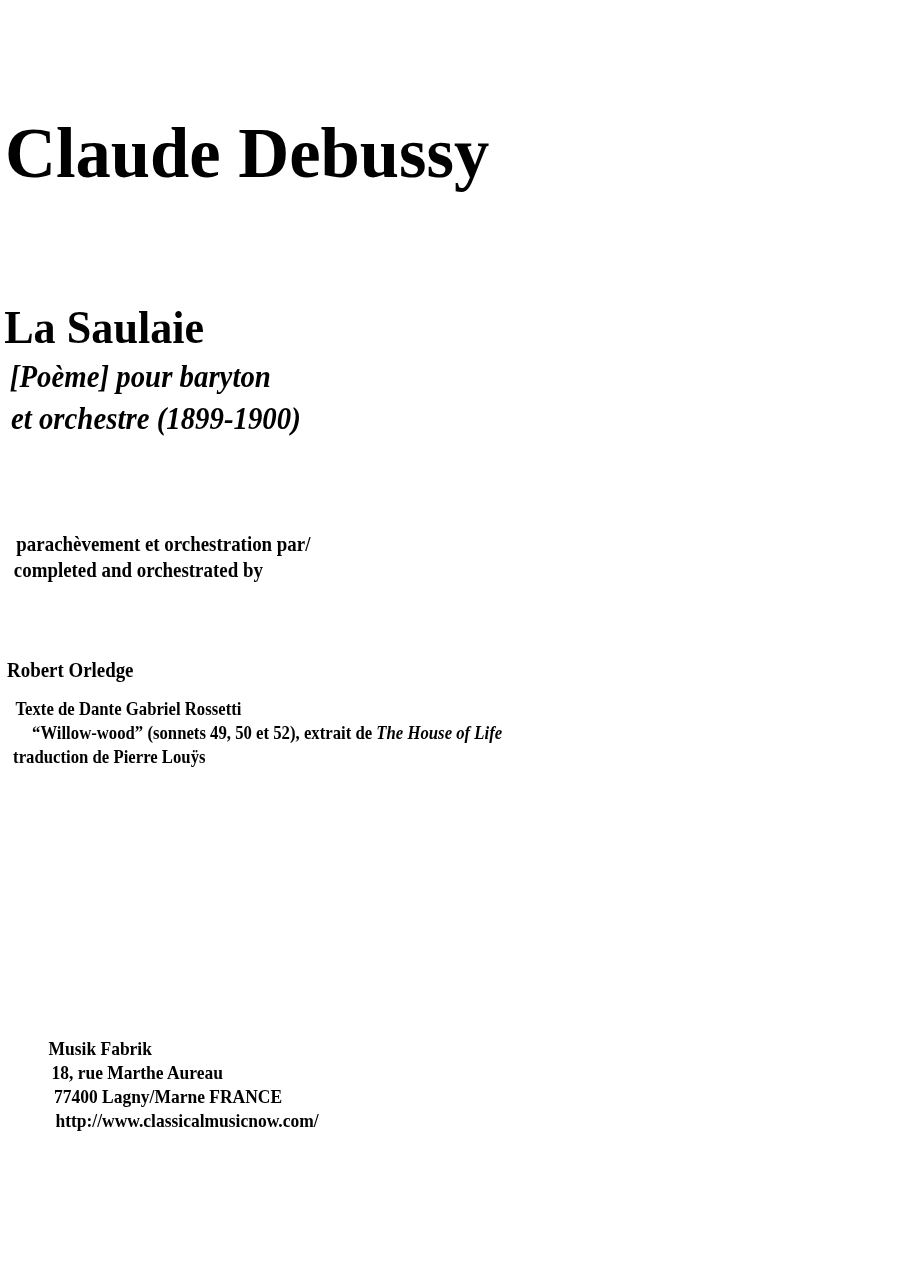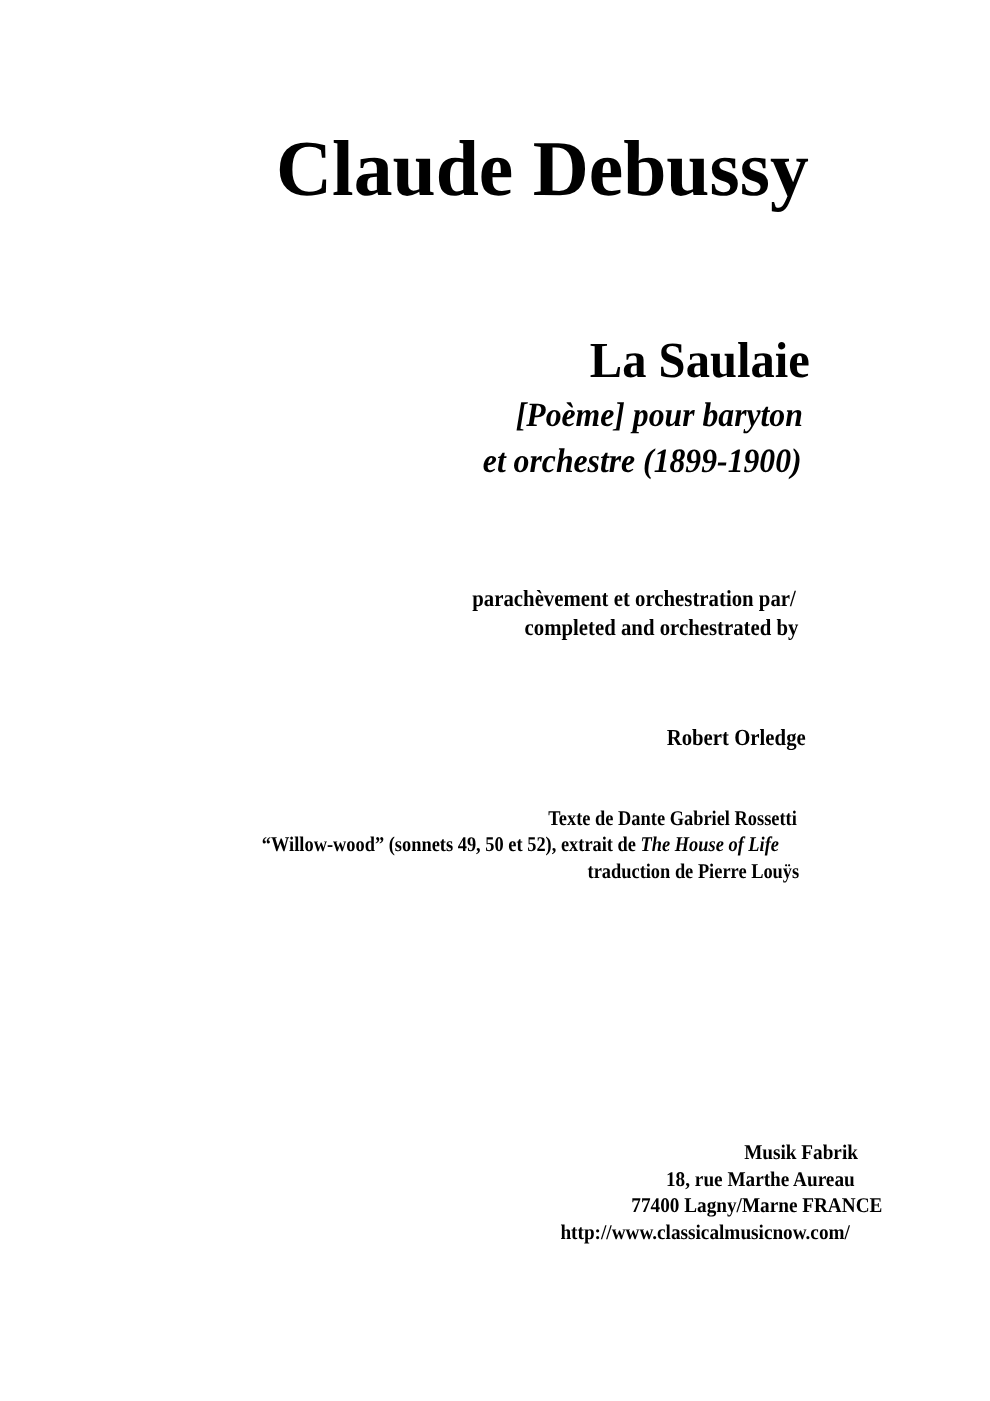--- a/index.html
+++ b/index.html
@@ -12,21 +12,21 @@
       height: 1274px;
       position: relative;
       overflow: hidden;
       font-family: "Liberation Serif", "DejaVu Serif", serif;
       color: #000000;
     }
     .line {
       position: absolute;
       left: 0;
       width: 740px;
-      text-align: right;
+      text-align: left;
       white-space: nowrap;
       line-height: 1;
     }
     .inner {
       display: inline-block;
       transform-origin: center center;
     }
     .composer {
       top: 117px;
       font-size: 72px;
@@ -56,37 +56,36 @@
       text-decoration: underline;
     }
     .credit .inner { transform: scaleX(0.9); }
     .cred1 { top: 534px; }
     .cred2 { top: 560px; }
     .cred3 { top: 620px; margin-top: 40px; }
 
     .text-info {
       font-size: 19px;
       font-weight: bold;
-      margin-top: 36px;
     }
     .text-info .inner { transform: scaleX(0.88); }
     .info1 { top: 699px; }
     .info2 { top: 723px; }
     .info3 { top: 747px; }
     .ital { font-style: italic; }
 
     .publisher {
       font-size: 19px;
       font-weight: bold;
       padding-left: 44px;
     }
     .publisher .inner { transform: scaleX(0.92); }
     .pub1 { top: 1039px; }
     .pub2 { top: 1063px; }
-    .pub3 { top: 1087px; margin-left: 28px; }
+    .pub3 { top: 1087px; }
     .pub4 { top: 1111px; }
   </style>
 </head>
 <body>
 
 <div class="line composer">
   <span class="inner">Claude Debussy</span>
 </div>
 
 <div class="line title">

